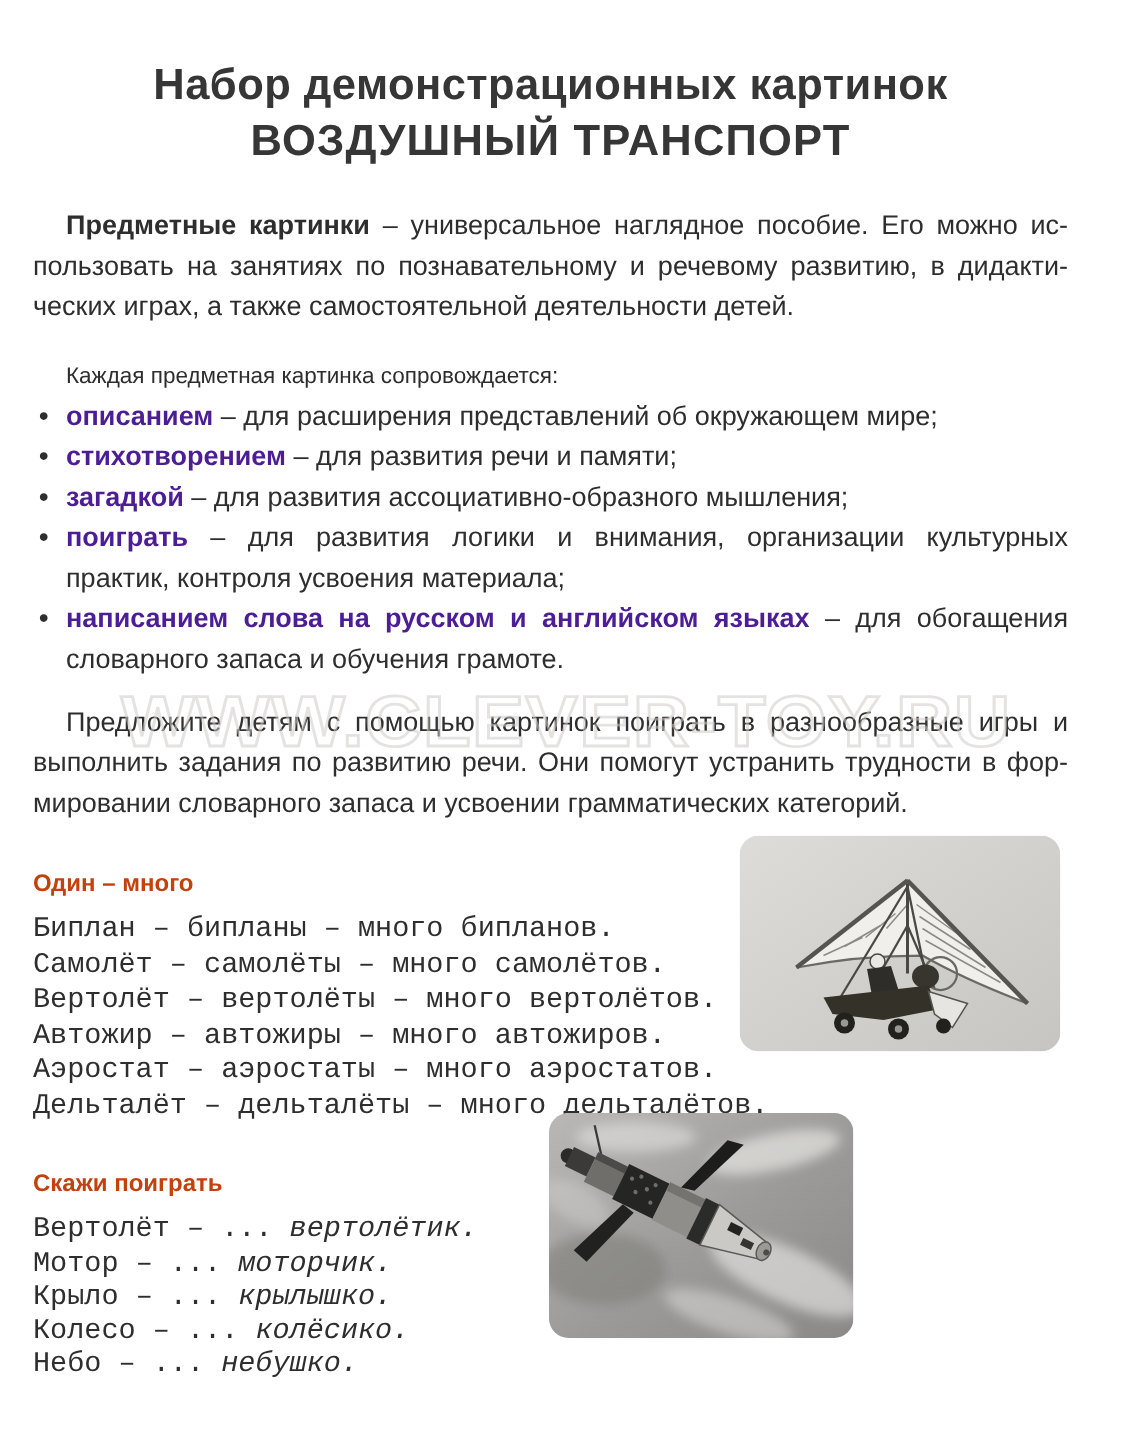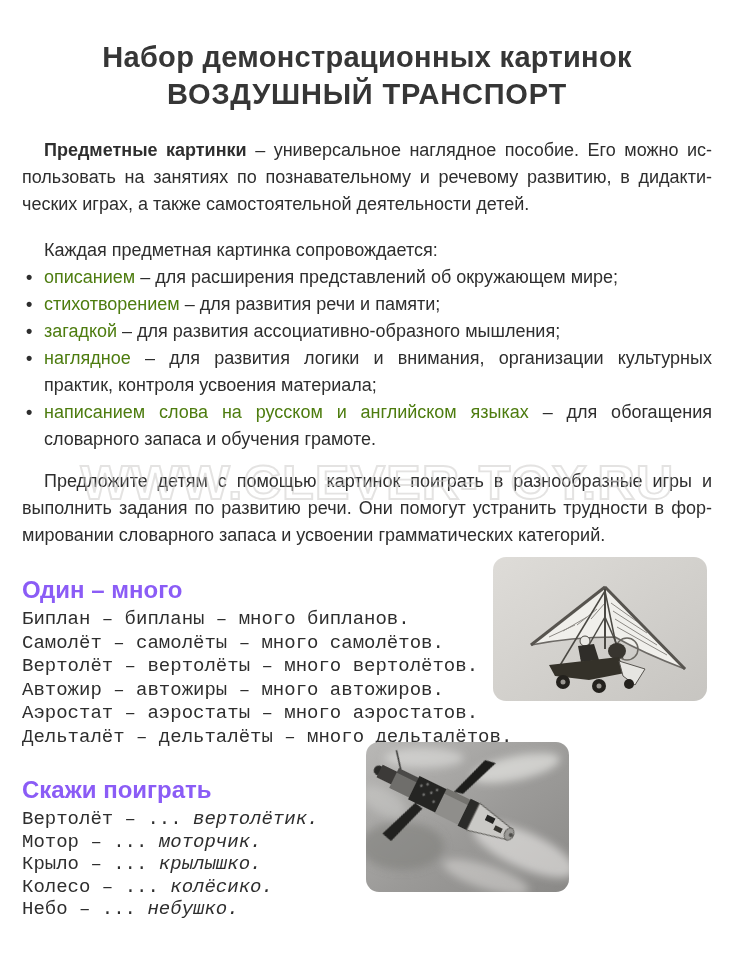--- a/index.html
+++ b/index.html
@@ -14,42 +14,42 @@
   .title1 { font-size:29px; line-height:34px; letter-spacing:0.3px; }
   .title2 { font-size:29px; line-height:40px; letter-spacing:0.8px; }
 
   
   .para { font-size:18px; line-height:27px; }
   .line { display:block; }
   .jfull { text-align:justify; text-align-last:justify; }
   .indent { text-indent:22px; }
 
   .p1 { margin-top:23px; }
-  .list-intro { margin-top:19px; font-size:18px; line-height:27px; text-indent:22px; }
+  .list-intro { margin-top:19px; font-size:15px; line-height:27px; text-indent:22px; }
 
   .bullets { margin-top:0px; font-size:18px; line-height:27px; }
   .bullet-item { position:relative; padding-left:22px; }
   .bullet-marker { position:absolute; left:4px; top:0; font-weight:bold; }
-  .bullet-item b { font-weight:normal; color:#4d7c0f; }
+  .bullet-item b { font-weight:bold; color:#4c1d95; }
 
   .p2 { margin-top:15px; position:relative; }
 
   
   .watermark {
     position:absolute; top:452px; left:8px; width:739px; z-index:2;
     text-align:center; font-weight:bold; font-size:52px; letter-spacing:1px;
     color:rgba(255,255,255,0.06);
     -webkit-text-stroke:2px #cfcdcb;
     opacity:0.55; white-space:nowrap; pointer-events:none;
     transform:scaleY(0.92);
   }
 
   
   .section { margin-top:16px; }
-  .section-heading { font-weight:bold; font-size:24px; line-height:26px; color:#8b5cf6;margin-top:28px; }
+  .section-heading { font-weight:bold; font-size:16px; line-height:26px; color:#c2410c;margin-top:28px; }
   .one-many { margin-top:22px; }
   .one-many .wordlist { margin-top:5px; font-size:19px; line-height:23.5px; width:458px; }
   .say-kindly { margin-top:17px; }
   .say-kindly .wordlist { margin-top:5px; font-size:19px; line-height:22.5px; width:330px; }
   .wordlist .wline { white-space:nowrap;font-family:Liberation Mono, monospace; }
   .say-kindly i { font-style:italic;text-align:center; }
 
   
   .photo { position:absolute; overflow:hidden; border-radius:13px; z-index:1; }
   .photo svg { display:block; }
@@ -86,21 +86,21 @@
       <div class="bullet-item">
         <span class="bullet-marker">•</span>
         <div class="line"><b>стихотворением</b><span> – для развития речи и памяти;</span></div>
       </div>
       <div class="bullet-item">
         <span class="bullet-marker">•</span>
         <div class="line"><b>загадкой</b><span> – для развития ассоциативно-образного мышления;</span></div>
       </div>
       <div class="bullet-item">
         <span class="bullet-marker">•</span>
-        <div class="line jfull"><b>наглядное</b><span> – для развития логики и внимания, организации культурных</span></div>
+        <div class="line jfull"><b>поиграть</b><span> – для развития логики и внимания, организации культурных</span></div>
         <div class="line">практик, контроля усвоения материала;</div>
       </div>
       <div class="bullet-item">
         <span class="bullet-marker">•</span>
         <div class="line jfull"><b>написанием слова на русском и английском языках</b><span> – для обогащения</span></div>
         <div class="line">словарного запаса и обучения грамоте.</div>
       </div>
     </div>
 
     <div class="para p2">

